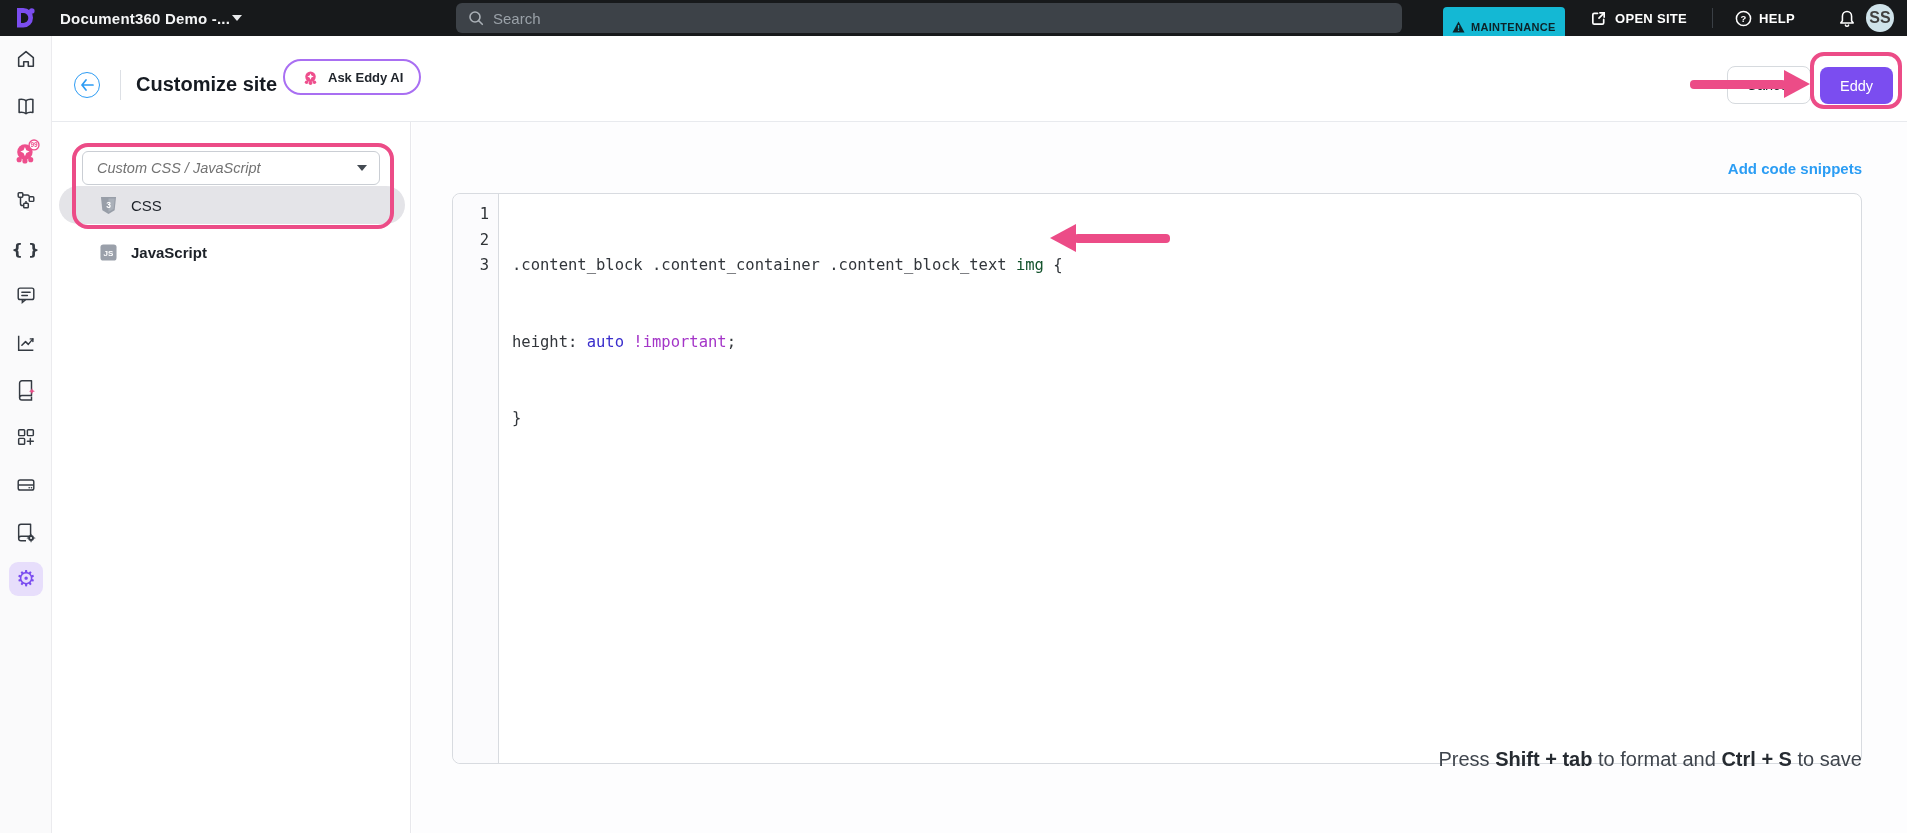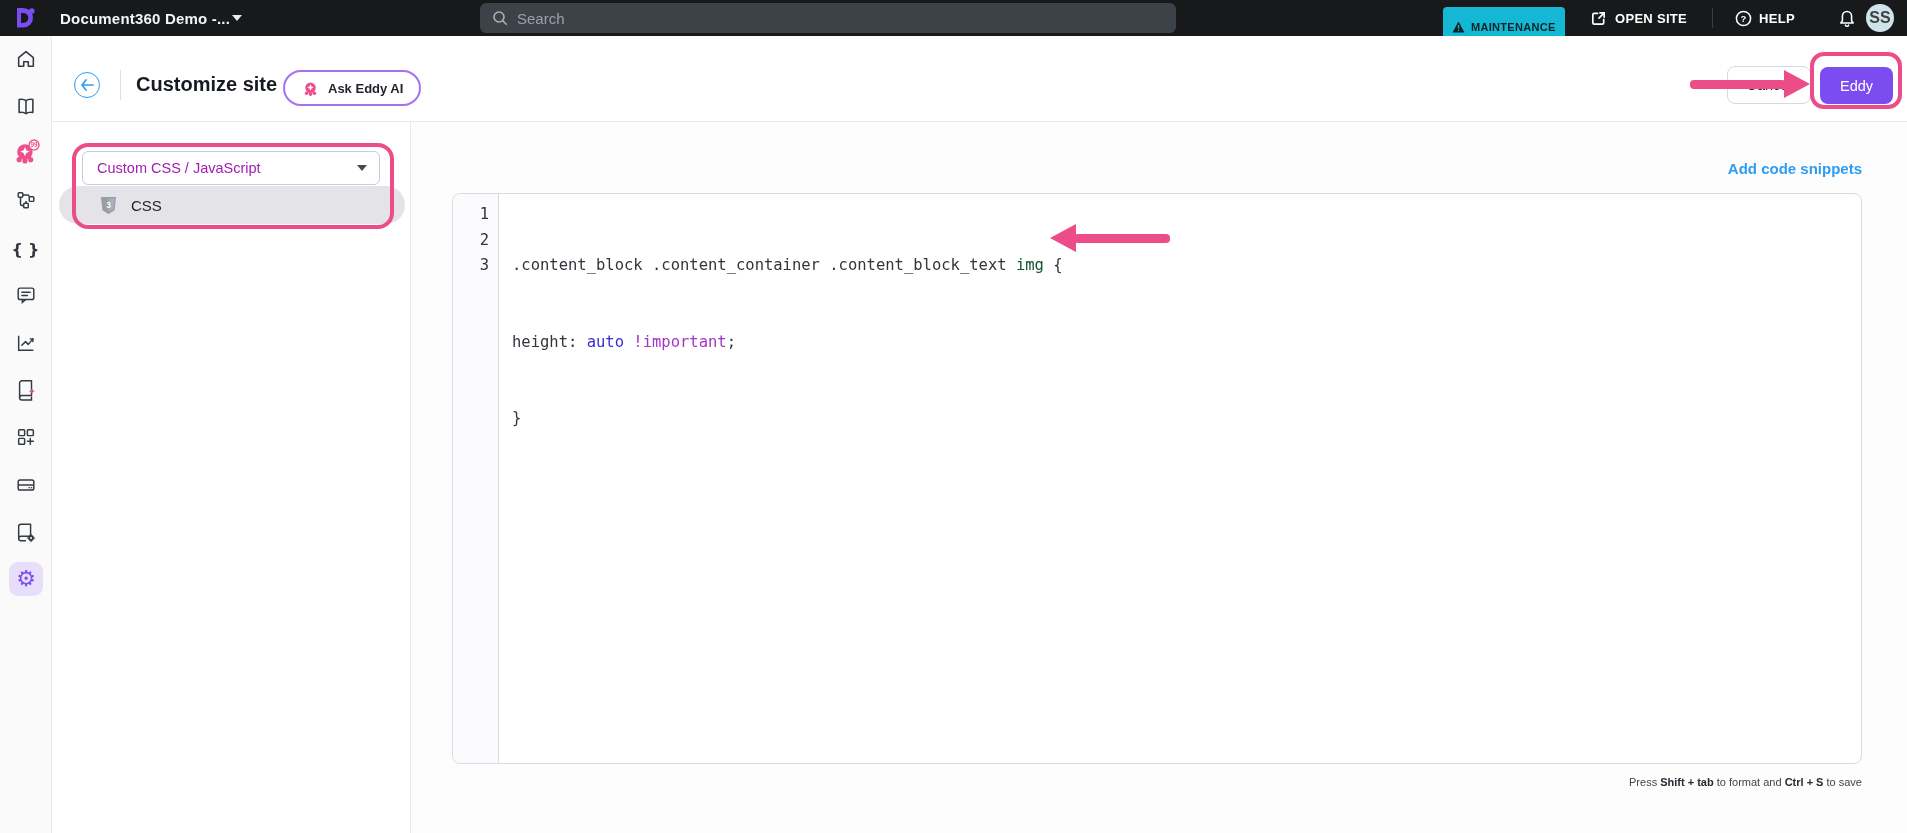--- a/index.html
+++ b/index.html
@@ -4,21 +4,21 @@
 <style>
   * { margin:0; padding:0; box-sizing:border-box; }
   html,body { background:#ffffff; font-family:"Liberation Sans", sans-serif; }
   .stage { position:relative; width:1907px; height:833px; background:#fff; overflow:hidden; }
 
   
   .topbar { position:absolute; left:0; top:0; width:1907px; height:36px; background:#17191b; }
   .logo { position:absolute; left:12px; top:5px; width:26px; height:26px; }
   .brand { position:absolute; left:60px; top:0; height:36px; display:flex; align-items:center; gap:2px; color:#f4f5f6; font-size:15px; font-weight:700; letter-spacing:.2px; cursor:pointer; }
   .brand-caret { width:0; height:0; border-left:5px solid transparent; border-right:5px solid transparent; border-top:6px solid #e8eaec; }
-  .searchbox { position:absolute; left:480px; top:3px; width:696px; height:30px; background:#3d4248; border-radius:6px; display:flex; align-items:center; padding:0 12px; gap:9px; }
+  .searchbox { position:absolute; left:456px; top:3px; width:946px; height:30px; background:#3d4248; border-radius:6px; display:flex; align-items:center; padding:0 12px; gap:9px; }
   .searchbox input { flex:1; background:transparent; border:none; outline:none; color:#dfe2e5; font-size:15px; font-family:"Liberation Sans",sans-serif; }
   .searchbox input::placeholder { color:#9aa1a8; }
   .maint-badge { position:absolute; left:1443px; top:7px; height:39px; background:#14b8d4; border-radius:4px; display:flex; align-items:center; gap:6px; padding:0 9px; cursor:pointer; }
   .maint-badge span { font-size:11px; font-weight:700; color:#0c2228; letter-spacing:.3px; }
   .open-site { position:absolute; left:1590px; top:0; height:36px; display:flex; align-items:center; gap:8px; color:#fff; font-size:13px; font-weight:700; letter-spacing:.3px; cursor:pointer; }
   .tb-divider { position:absolute; left:1712px; top:8px; width:1px; height:20px; background:#3a3f45; }
   .help { position:absolute; left:1735px; top:0; height:36px; display:flex; align-items:center; gap:7px; color:#fff; font-size:13px; font-weight:700; letter-spacing:.3px; cursor:pointer; }
   .bell { position:absolute; left:1836px; top:7px; width:22px; height:22px; cursor:pointer; }
   .avatar { position:absolute; left:1866px; top:4px; width:28px; height:28px; border-radius:50%; background:#cfe3ea; color:#404040; font-size:16px; font-weight:700; display:flex; align-items:center; justify-content:center; cursor:pointer; }
 
@@ -27,45 +27,45 @@
   .rail-item { position:absolute; left:9px; width:34px; height:34px; display:flex; align-items:center; justify-content:center; cursor:pointer; border-radius:9px; }
   .rail-item.active { background:#e7defb; }
   .braces-glyph { font-size:16px; font-weight:700; color:#343a42; letter-spacing:1px; font-family:"DejaVu Sans",sans-serif; }
   .gear-glyph { font-size:22px; color:#7b4df0; line-height:1; font-family:"DejaVu Sans",sans-serif; }
 
   
   .header { position:absolute; left:52px; top:36px; width:1855px; height:86px; background:#fff; border-bottom:1px solid #e8eaee; }
   .back-btn { position:absolute; left:74px; top:72px; width:26px; height:26px; border:1.5px solid #2d9cf4; border-radius:50%; display:flex; align-items:center; justify-content:center; cursor:pointer; background:#fff; }
   .hdr-divider { position:absolute; left:120px; top:70px; width:1px; height:30px; background:#dde0e5; }
   .page-title { position:absolute; left:136px; top:73px; font-size:20px; font-weight:700; color:#161b22; }
-  .eddy-pill { position:absolute; left:283px; top:70px; height:36px; border:2px solid #a96ff2; border-radius:18px; background:#fff; display:flex; align-items:center; gap:8px; padding:0 16px; cursor:pointer; }
+  .eddy-pill { position:absolute; left:283px; top:59px; height:36px; border:2px solid #a96ff2; border-radius:18px; background:#fff; display:flex; align-items:center; gap:8px; padding:0 16px; cursor:pointer; }
   .eddy-pill span { font-size:13px; font-weight:700; color:#20252c; }
   .cancel-btn { position:absolute; left:1727px; top:66px; width:84px; height:38px; background:#fff; border:1px solid #d6dade; border-radius:8px; font-size:14.5px; color:#20252c; font-family:"Liberation Sans",sans-serif; cursor:pointer; }
   .save-btn { position:absolute; left:1820px; top:67px; width:73px; height:37px; background:#7b4df0; border:none; border-radius:8px; font-size:14.5px; color:#fff; font-family:"Liberation Sans",sans-serif; cursor:pointer; }
 
   
   .tree { position:absolute; left:52px; top:122px; width:359px; height:711px; background:#fff; border-right:1px solid #e8e8ec; }
   .dropdown { position:absolute; left:30px; top:29px; width:298px; height:34px; border:1px solid #caced4; border-radius:6px; display:flex; align-items:center; justify-content:space-between; padding:0 12px 0 14px; cursor:pointer; background:#fff; }
-  .dropdown span { font-size:14.5px; color:#a21caf; }
+  .dropdown span { font-size:14.5px; color:#737373;font-style:italic; }
   .dd-caret { width:0; height:0; border-left:5px solid transparent; border-right:5px solid transparent; border-top:6px solid #444a52; }
   .tree-row { position:absolute; left:7px; width:346px; height:38px; display:flex; align-items:center; gap:14px; padding-left:41px; border-radius:19px; cursor:pointer; }
   .tree-row.selected { background:#e4e4e8; }
   .tree-row span { font-size:15px; color:#1c2128; font-weight:400; }
   .tree-row.plain span { font-weight:600; }
 
   
   .main { position:absolute; left:412px; top:122px; width:1495px; height:711px; background:#fdfdfe; }
   .add-snippets { position:absolute; right:45px; top:160px; font-size:15px; font-weight:600; color:#2b9df4; cursor:pointer; }
   .editor { position:absolute; left:452px; top:193px; width:1410px; height:571px; background:#fff; border:1px solid #d8dbe0; border-radius:8px; }
   .gutter { position:absolute; left:0; top:0; bottom:0; width:46px; background:#fbfbfd; border-right:1px solid #d8dbe0; border-radius:8px 0 0 8px; padding:8px 9px 0 0; font-family:"DejaVu Sans Mono",monospace; font-size:15.5px; line-height:25.5px; color:#2f3337; text-align:right; }
   .code { position:absolute; left:47px; top:0; right:0; bottom:0; padding:8px 0 0 12px; font-family:"DejaVu Sans Mono",monospace; font-size:15.5px; line-height:25.5px; color:#32363b; white-space:pre; cursor:text; }
   .tok-tag { color:#14532d; }
   .tok-value { color:#3a2ecc; }
   .tok-important { color:#a435c8; }
-  .hint { position:absolute; right:45px; top:776px; font-size:11px; color:#3f454d; }
+  .hint { position:absolute; right:45px; top:748px; font-size:20px; color:#3f454d; }
   .hint b { color:#262b31; }
 
   
   .annot { position:absolute; z-index:40; pointer-events:none; }
   .annot-rect-panel { left:72px; top:143px; width:322px; height:86px; border:4px solid #ec4c87; border-radius:16px; }
   .annot-rect-save { left:1810px; top:52px; width:92px; height:57px; border:4px solid #ec4c87; border-radius:14px; }
   .arrow { position:absolute; z-index:41; width:120px; height:28px; pointer-events:none; }
   .arrow .tail { position:absolute; top:9.5px; width:96px; height:9px; background:#ec4c87; border-radius:4px; }
   .arrow.right .tail { left:0; }
   .arrow.right .head { position:absolute; right:0; top:0; width:0; height:0; border-top:14px solid transparent; border-bottom:14px solid transparent; border-left:26px solid #ec4c87; }
@@ -250,20 +250,27 @@
       <span class="dd-caret"></span>
     </div>
     <div class="tree-row selected" style="top:64px">
       <svg width="17" height="19" viewBox="0 0 18 20">
           <path d="M1 1h16l-1.5 14L9 19l-6.5-4z" fill="#989ea8"></path>
           <path d="M9 2.6h6.6l-1.2 11.2L9 17z" fill="#aab0b9"></path>
           <text x="9" y="12.8" text-anchor="middle" font-size="9" font-weight="bold" fill="#fff" font-family="'Liberation Sans',sans-serif">3</text>
         </svg>
       <span>CSS</span>
     </div>
+    <div class="tree-row plain" style="top:111px">
+      <svg width="17" height="17" viewBox="0 0 18 18">
+          <rect x="0.5" y="0.5" width="17" height="17" rx="3" fill="#9aa0aa"></rect>
+          <text x="9" y="13" text-anchor="middle" font-size="8.5" font-weight="bold" fill="#fff" font-family="'Liberation Sans',sans-serif">JS</text>
+        </svg>
+      <span>JavaScript</span>
+    </div>
   </div>
 
   <div class="main"></div>
   <div class="add-snippets">Add code snippets</div>
 
   <div class="editor">
     <div class="gutter">
       <div>1</div>
       <div>2</div>
       <div>3</div>

